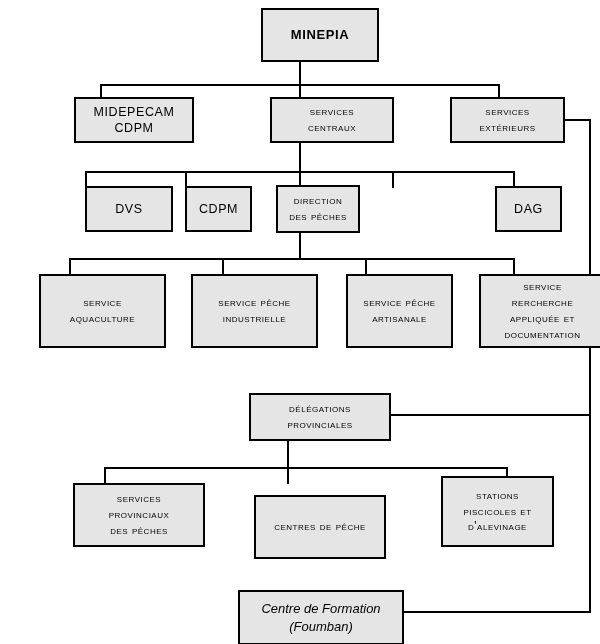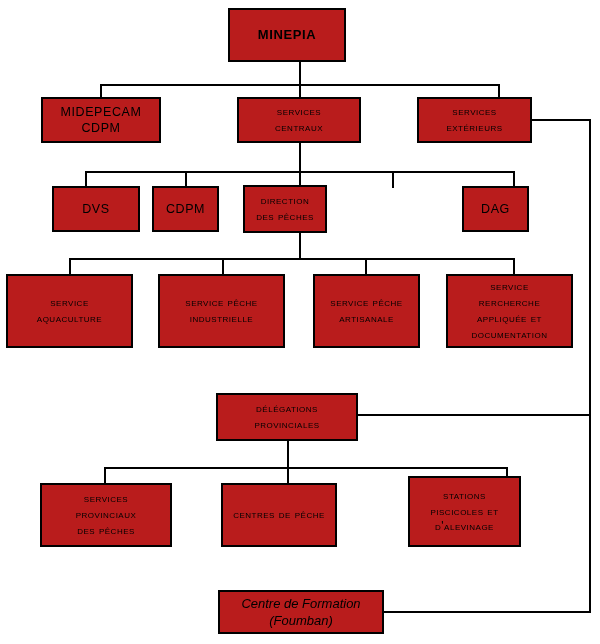--- a/index.html
+++ b/index.html
@@ -12,26 +12,27 @@
     width: 600px;
     height: 644px;
     background: #ffffff;
     font-family: "Liberation Sans", sans-serif;
     overflow: hidden;
   }
   .node {
     position: absolute;
     box-sizing: border-box;
     border: 2px solid #000000;
-    background: #b91c1c;
+    background: #e5e5e5;
     display: flex;
     align-items: center;
     justify-content: center;
     text-align: center;
     z-index: 2;
+    margin-left: 33px;
   }
   .node .label {
     display: block;
     line-height: 1.32;
     color: #000000;
     padding: 0 3px;
   }
   
   .smallcaps {
     font-variant: small-caps;
@@ -183,32 +184,32 @@
   </div>
 
   <div class="node" style="left:40px; top:483px; width:132px; height:64px;">
     <span class="label smallcaps">
       <span>Services</span><br>
       <span>provinciaux</span><br>
       <span>des Pêches</span>
     </span>
   </div>
 
-  <div class="node" style="left:221px; top:483px; width:116px; height:64px;">
+  <div class="node" style="left:221px; top:495px; width:132px; height:64px;">
     <span class="label smallcaps">Centres de pêche</span>
   </div>
 
   <div class="node" style="left:408px; top:476px; width:113px; height:71px;">
     <span class="label smallcaps">
       <span>Stations</span><br>
       <span>piscicoles et</span><br>
       <span>d'alevinage</span>
     </span>
   </div>
 
-  <div class="node" style="left:218px; top:590px; width:166px; height:44px;">
+  <div class="node" style="left:205px; top:590px; width:166px; height:55px;">
     <span class="label italiclabel">
       <span>Centre de Formation</span><br>
       <span>(Foumban)</span>
     </span>
   </div>
 
 </div>
 
 </body></html>

